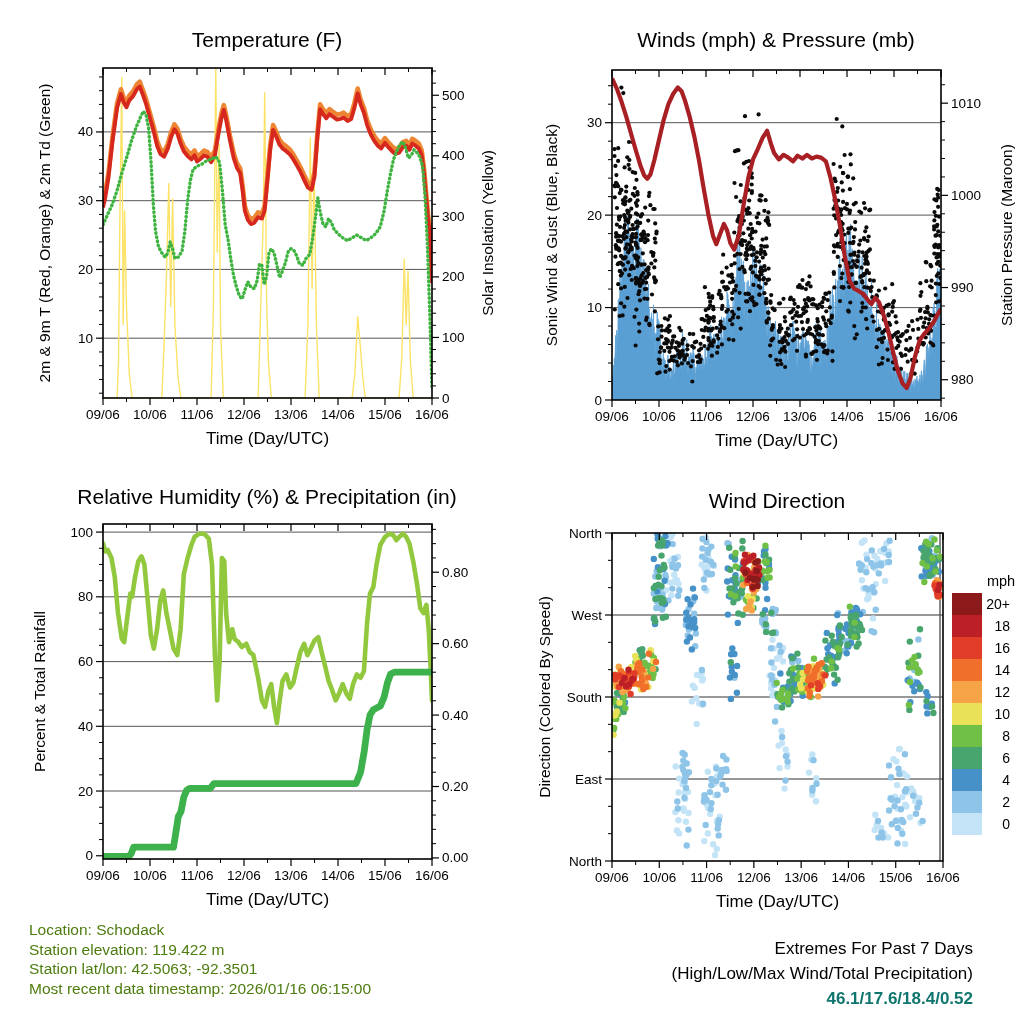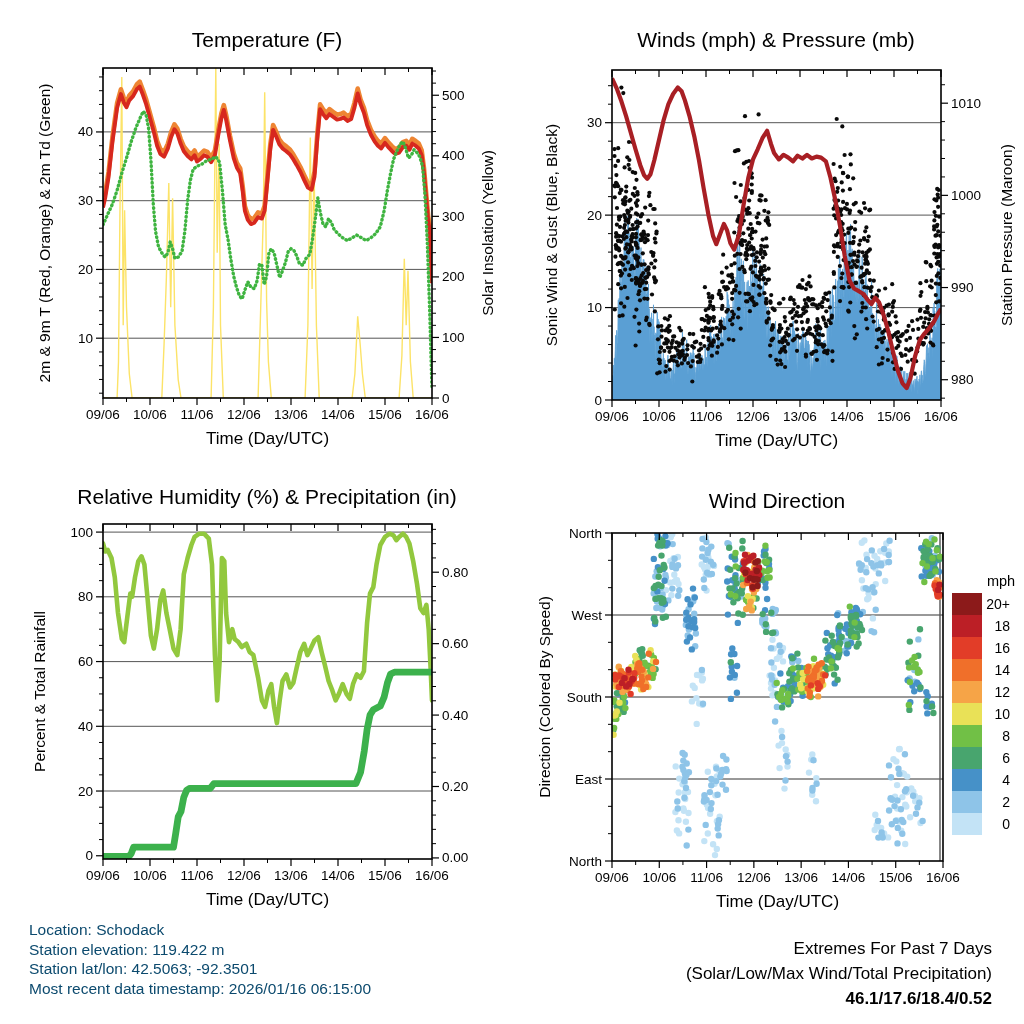--- a/index.html
+++ b/index.html
@@ -1,20 +1,20 @@
 <!DOCTYPE html>
 <html><head>
 <meta charset="utf-8">
 <style>
   html,body{margin:0;padding:0;background:#fff;}
   .page{position:relative;width:1024px;height:1024px;background:#fff;overflow:hidden;
         font-family:"Liberation Sans",sans-serif;}
   #charts{position:absolute;left:0;top:0;}
-  .footer-left{position:absolute;left:29px;top:920px;font-size:15.5px;line-height:19.5px;color:#0c4a6e;}
-  .extremes{position:absolute;right:32px;top:936px;text-align:right;font-size:17px;line-height:25px;color:#000;}
+  .footer-left{position:absolute;left:29px;top:920px;font-size:15.5px;line-height:19.5px;color:#4d7c0f;}
+  .extremes{position:absolute;right:51px;top:936px;text-align:right;font-size:17px;line-height:25px;color:#000;}
   .extremes .vals{font-weight:bold;}
 </style>
 </head>
 <body>
 
 <div class="page">
   <svg id="charts" width="1024" height="1024" viewBox="0 0 1024 1024" style="font-family:&quot;Liberation Sans&quot;,sans-serif;">
       <defs>
         <clipPath id="clip0">
           <rect x="103" y="68" width="329" height="330"></rect>
@@ -2626,16 +2626,16 @@
 
   <div class="footer-left">
     <div>Location: Schodack</div>
     <div>Station elevation: 119.422 m</div>
     <div>Station lat/lon: 42.5063; -92.3501</div>
     <div>Most recent data timestamp: 2026/01/16 06:15:00</div>
   </div>
 
   <div class="extremes">
     <div>Extremes For Past 7 Days</div>
-    <div>(Solar/Low/Max Wind/Total Precipitation)</div>
-    <div class="vals" style="color: #000000;">46.1/17.6/18.4/0.52</div>
+    <div>(High/Low/Max Wind/Total Precipitation)</div>
+    <div class="vals" style="color: #0f766e;">46.1/17.6/18.4/0.52</div>
   </div>
 </div>
 
 </body></html>

